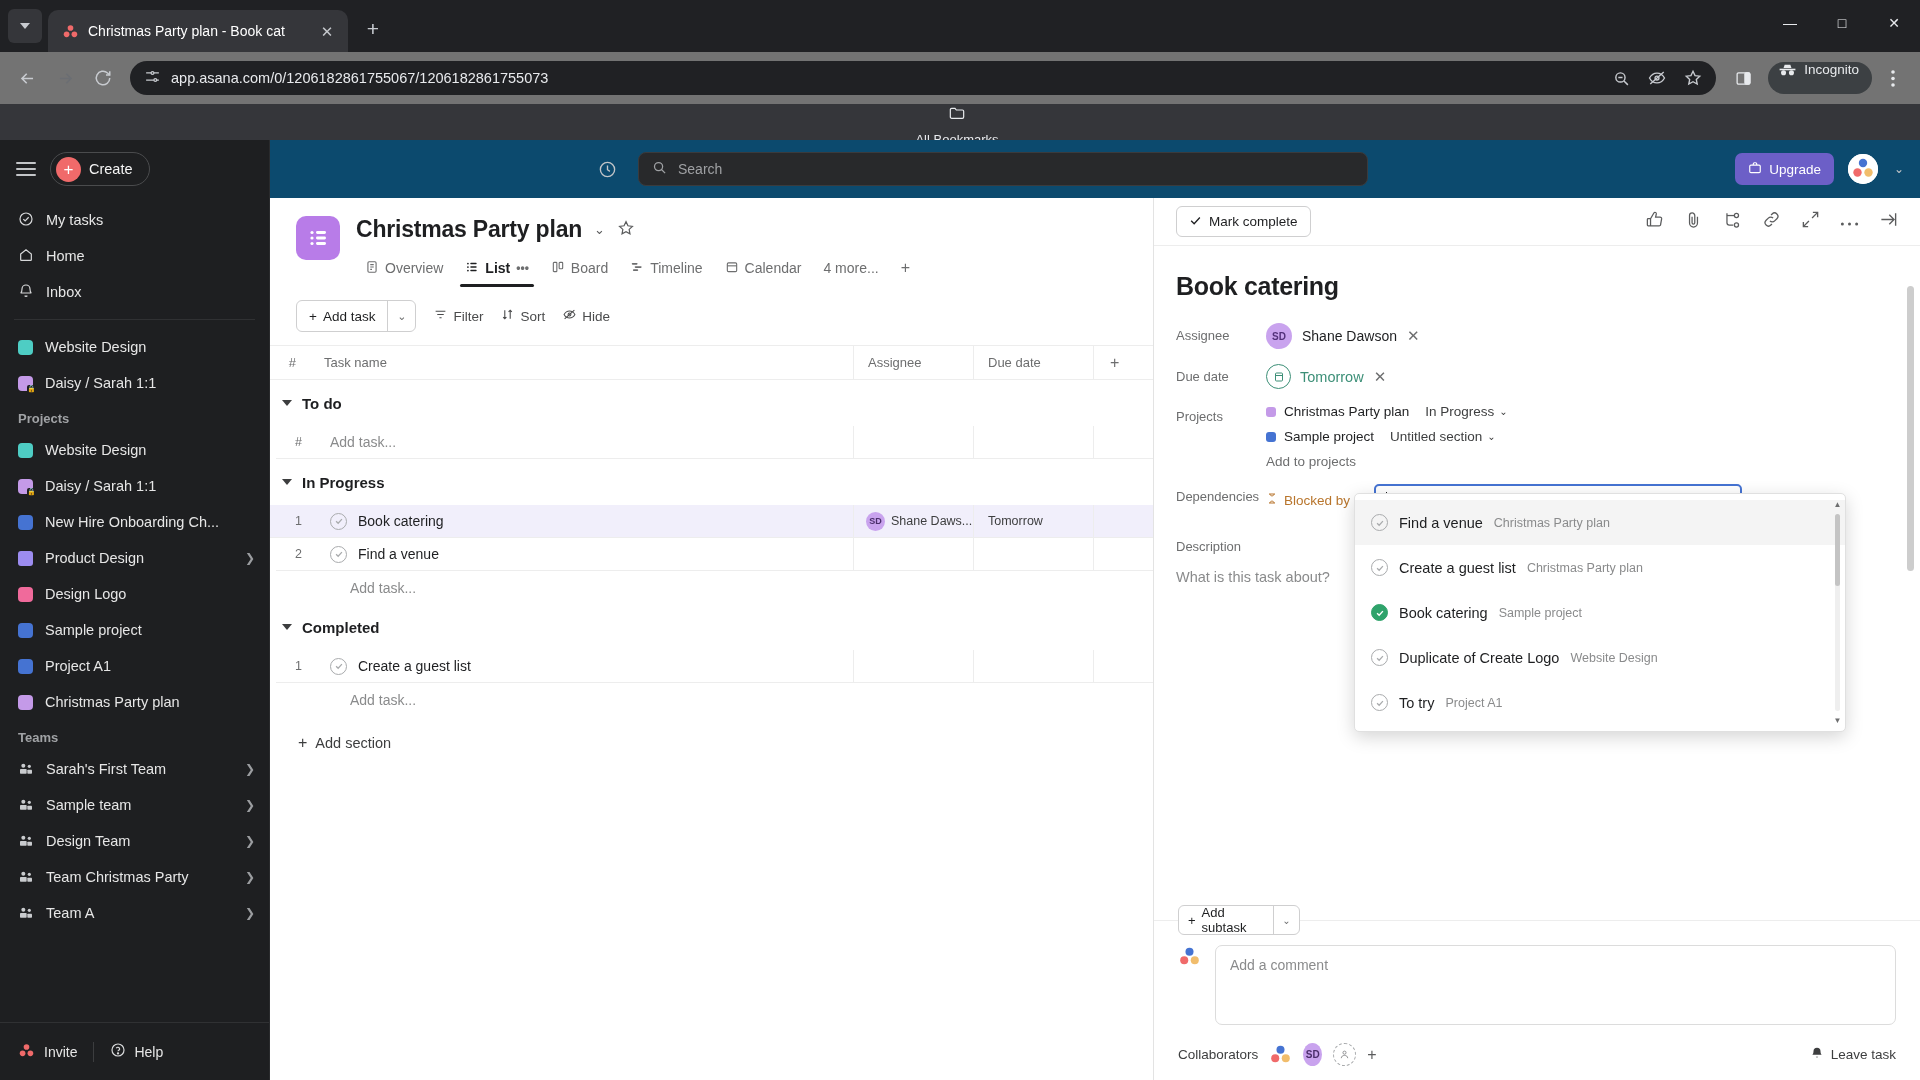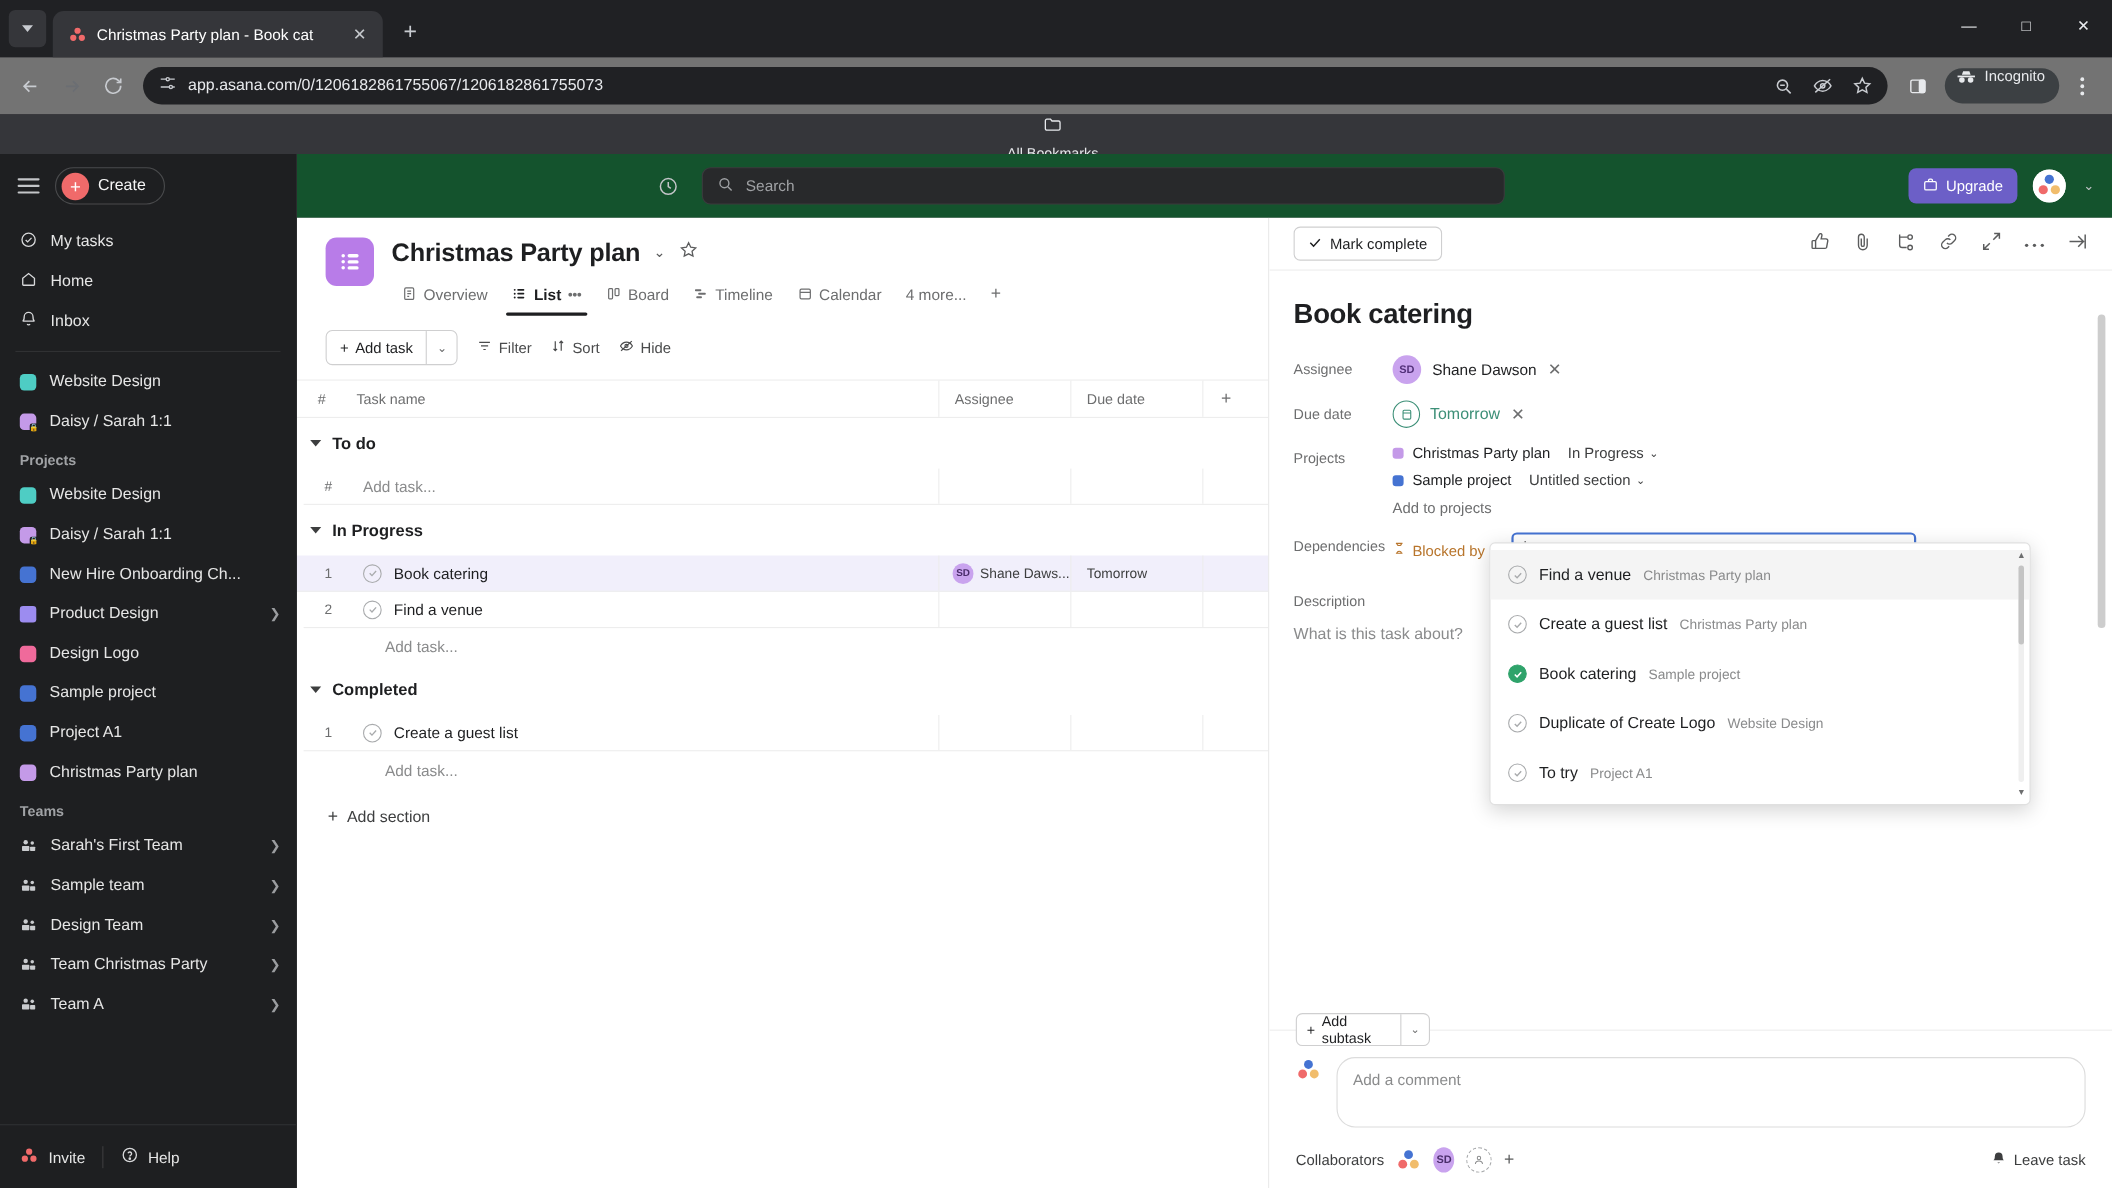--- a/index.html
+++ b/index.html
@@ -62,21 +62,21 @@
   .sw { width:15px;height:15px;border-radius:4px; flex:0 0 15px; position:relative; }
   .lockdot { position:absolute; right:-3px; bottom:-3px; width:9px;height:9px; border-radius:2px; background:#1e1f21;
     display:flex;align-items:center;justify-content:center; font-size:7px; color:#c7c9cc; }
   .sb-arrow { margin-left:auto; color:#9b9da0; font-size:12px; }
   .team-ico { width:16px;height:16px;flex:0 0 16px;color:#c9cbce; }
   .sb-bottom { height:58px; border-top:1px solid #303133; display:flex; align-items:center; gap:16px; padding:0 18px;
     color:#e6e6e6; font-size:14px; }
   .sb-bottom .div { width:1px;height:20px;background:#3c3d3f; }
 
   .main-col { flex:1; display:flex; flex-direction:column; overflow:hidden; }
-  .topbar { height:58px; background:#14532d; display:flex; align-items:center; padding:0 16px; gap:14px; }
+  .topbar { height:58px; background:#0c4a6e; display:flex; align-items:center; padding:0 16px; gap:14px; }
   .search-box { flex:1; max-width:730px; height:34px; background:#28292b; border:1px solid #3a3b3d; border-radius:8px;
     display:flex; align-items:center; gap:11px; padding:0 13px; color:#9fa1a4; font-size:14px; }
   .upgrade-btn { height:32px; background:#6c5fc7; border-radius:7px; display:flex; align-items:center; gap:7px;
     padding:0 13px; color:#fff; font-size:13.5px; margin-left:auto; }
   .avatar-img { width:30px;height:30px;border-radius:50%;background:#fff; position:relative; flex:0 0 30px; }
 
   .workarea { flex:1; display:flex; background:#fff; overflow:hidden; }
 
   
   .listpane { width:884px; flex:0 0 884px; background:#fff; display:flex; flex-direction:column; overflow:hidden;
@@ -161,21 +161,21 @@
   .dd-thumb { position:absolute; top:14px; left:2px; width:5px; height:72px; background:#c4c4c4; border-radius:3px; }
   .dd-ar { position:absolute; left:0; width:9px; text-align:center; color:#6d6e6f; font-size:8px; }
 
   .detail-bottom { border-top:1px solid #ededed; padding:0 24px 14px; background:#fff; }
   .subtask-btn { position:relative; top:-16px; height:30px; width:122px; border:1px solid #cfcfd0; border-radius:6px;
     display:flex; align-items:center; background:#fff; }
   .subtask-main { flex:1; display:flex; align-items:center; gap:6px; padding-left:9px; font-size:13px; color:#1e1f21; }
   .subtask-split { width:26px; border-left:1px solid #cfcfd0; display:flex; align-items:center; justify-content:center;
     font-size:10px; color:#6d6e6f; height:100%; }
   .comment-row { display:flex; gap:14px; align-items:flex-start; margin-top:-6px; }
-  .comment-box { flex:1; height:64px; border:1px solid #dcdcdc; border-radius:17px; padding:11px 14px;
+  .comment-box { flex:1; height:80px; border:1px solid #dcdcdc; border-radius:7px; padding:11px 14px;
     font-size:14px; color:#8a8b8c; }
   .collab-row { display:flex; align-items:center; gap:11px; margin-top:18px; font-size:13.5px; color:#3d3e3f; }
   .collab-dash { width:23px;height:23px;border-radius:50%;border:1.4px dashed #a9abad;display:flex;align-items:center;
     justify-content:center; color:#8a8b8c; font-size:11px; flex:0 0 23px; }
   .leave-task { margin-left:auto; display:flex; align-items:center; gap:7px; font-size:13.5px; color:#3d3e3f; }
   .asana-logo-sm { width:23px;height:23px;flex:0 0 23px; position:relative; }
   .scrollbar-v { position:absolute; right:2px; top:52px; width:7px; height:390px; }
   .sv-thumb { width:7px; height:285px; background:#cdcdcd; border-radius:4px; }
 </style>
 </head>

